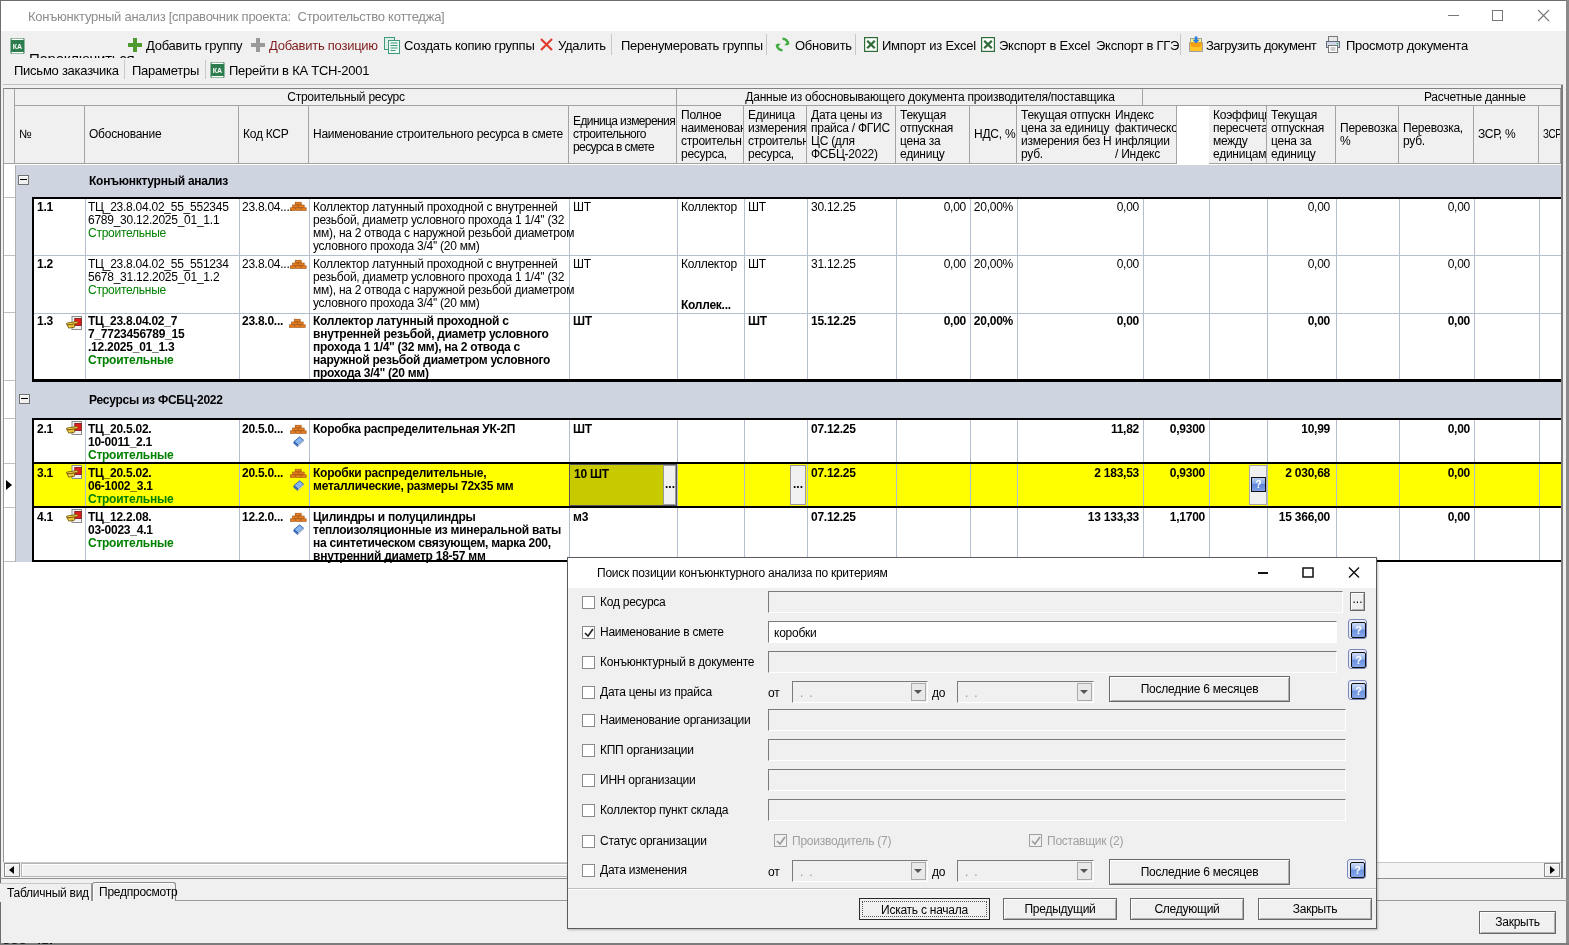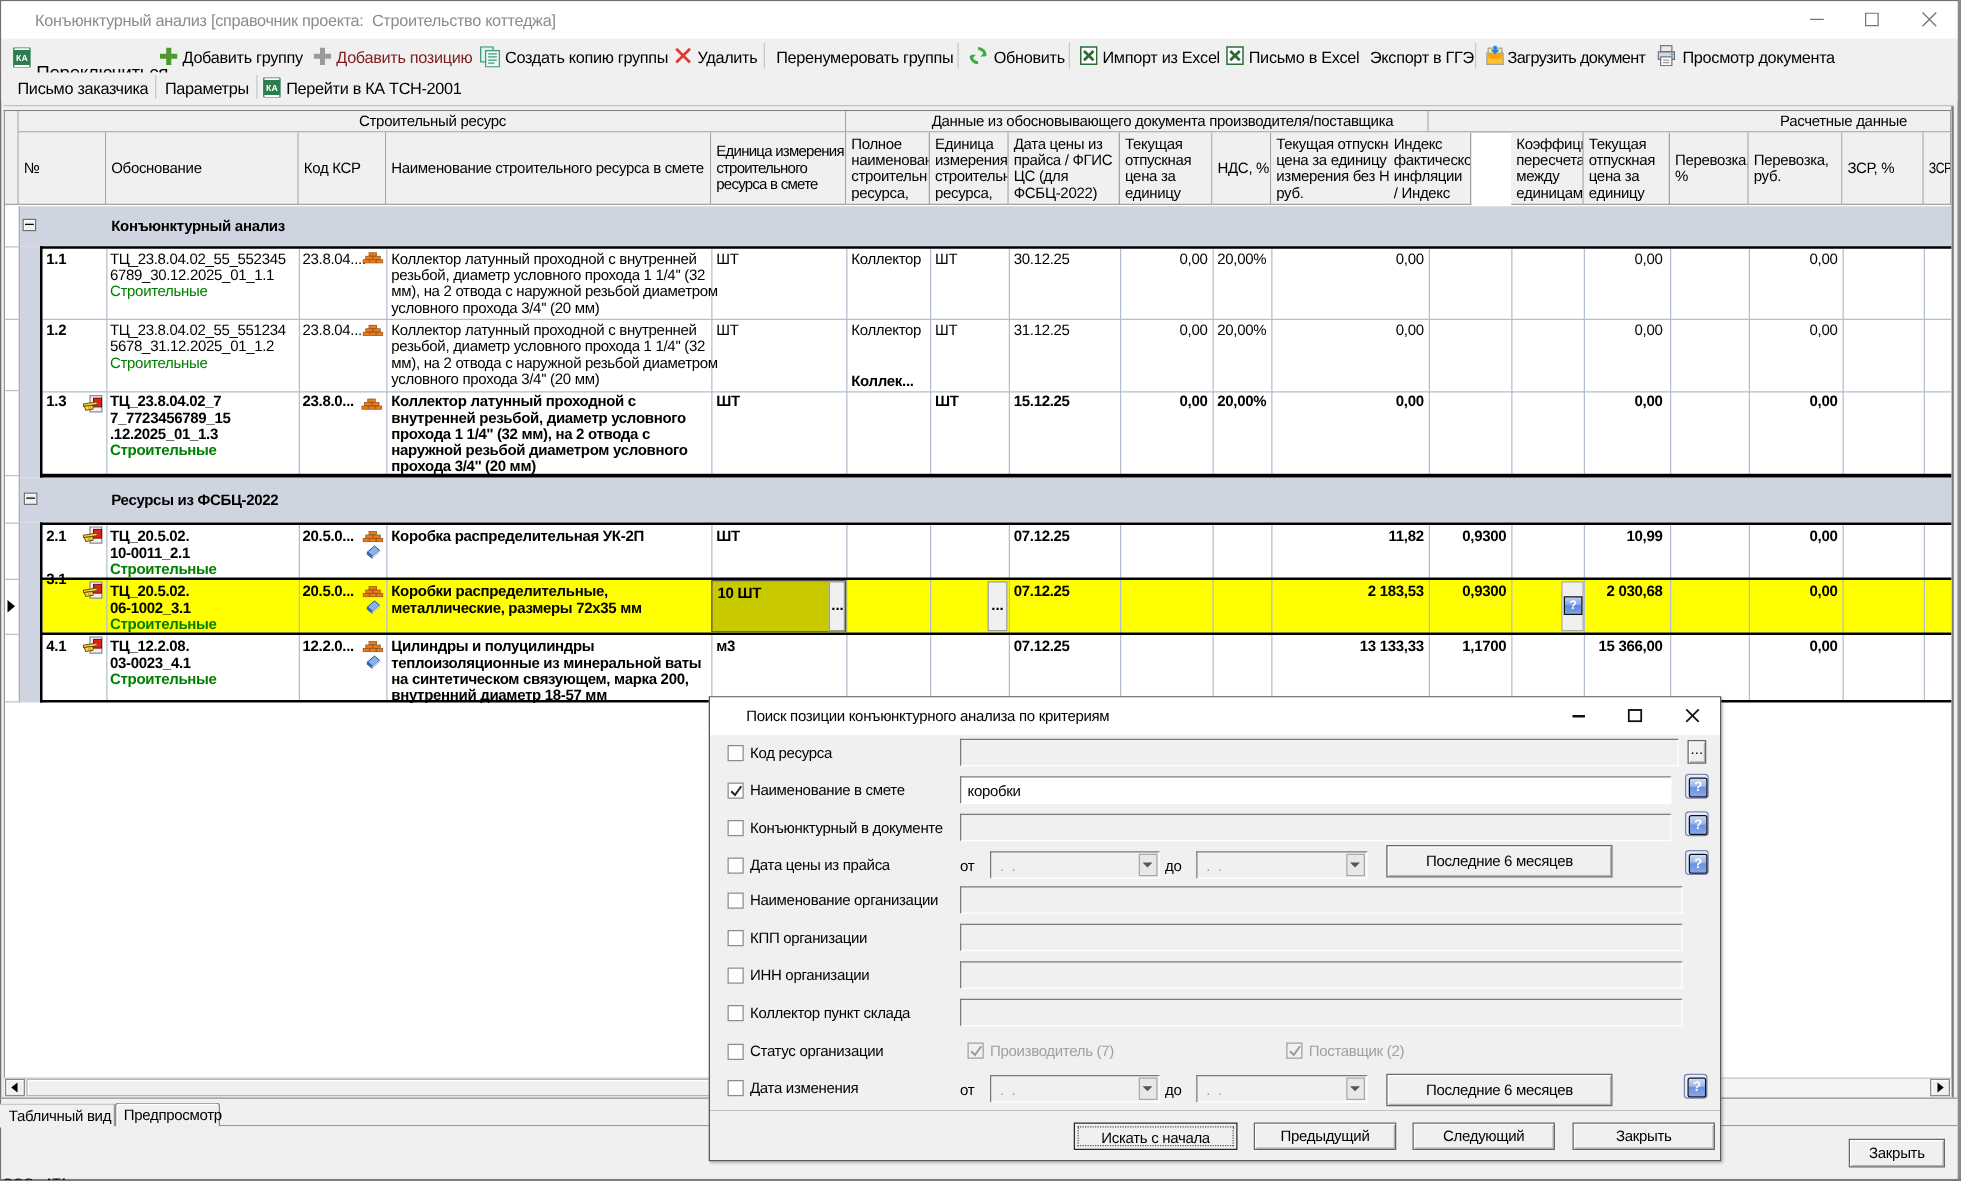--- a/index.html
+++ b/index.html
@@ -77,21 +77,21 @@
  <div class="sep1" style="left:855px;top:34px;height:21px"></div>
  <svg class="a" style="left:864px;top:37px" width="14" height="15">
    <rect x="0.5" y="0.5" width="13" height="14" fill="#fff" stroke="#2e6b36" stroke-width="1.4"></rect>
    <path d="M3.2 3.8 L10.8 11.2 M10.8 3.8 L3.2 11.2" stroke="#2e6b36" stroke-width="2.3"></path>
  </svg>
  <div class="tx" style="left:882px;top:38px;font-size:13px">Импорт из Excel</div>
  <svg class="a" style="left:981px;top:37px" width="14" height="15">
    <rect x="0.5" y="0.5" width="13" height="14" fill="#fff" stroke="#2e6b36" stroke-width="1.4"></rect>
    <path d="M3.2 3.8 L10.8 11.2 M10.8 3.8 L3.2 11.2" stroke="#2e6b36" stroke-width="2.3"></path>
  </svg>
- <div class="tx" style="left:999px;top:38px;font-size:13px">Письмо в Excel</div>
+ <div class="tx" style="left:999px;top:38px;font-size:13px">Экспорт в Excel</div>
  <div class="tx" style="left:1096px;top:38px;font-size:13px">Экспорт в ГГЭ</div>
  <div class="sep1" style="left:1180px;top:34px;height:21px"></div>
  <svg class="a" style="left:1188px;top:36px" width="17" height="17">
    <rect x="2.5" y="2.5" width="11" height="6" fill="#fcf57c" stroke="#a0a0a0"></rect>
    <path d="M1.5 6.5 h13 v9 h-13 z" fill="#fdc32a" stroke="#a0a0a0"></path>
    <path d="M1.5 6.5 h13 l-2 4.5 h-9 z" fill="#f7a214"></path>
    <path d="M6.8 0.5 h2.6 v3.2 h2.3 L8.1 7.4 L4.5 3.7 h2.3 z" fill="#2a7de0"></path>
  </svg>
  <div class="tx" style="left:1206px;top:38px;font-size:13px;letter-spacing:-0.5px">Загрузить документ</div>
  <svg class="a" style="left:1326px;top:36px" width="16" height="17">
@@ -313,21 +313,21 @@
   <div class="tx b" style="left:88px;top:423px">ТЦ_20.5.02.<br>10-0011_2.1<br><span style="color:#008000">Строительные</span></div>
   <div class="tx b" style="left:242px;top:423px">20.5.0...</div>
   <div class="tx b" style="left:313px;top:423px">Коробка распределительная УК-2П</div>
   <div class="tx b" style="left:573px;top:423px">ШТ</div>
   <div class="tx b" style="left:811px;top:423px">07.12.25</div>
   <div class="num b" style="left:1020px;top:423px;width:119px">11,82</div>
   <div class="num b" style="left:1146px;top:423px;width:59px">0,9300</div>
   <div class="num b" style="left:1270px;top:423px;width:60px">10,99</div>
   <div class="num b" style="left:1402px;top:423px;width:68px">0,00</div>
 
-  <div class="tx b" style="left:37px;top:457px">3.1</div>
+  <div class="tx b" style="left:37px;top:467px">3.1</div>
   <div class="tx b" style="left:88px;top:467px">ТЦ_20.5.02.<br>06-1002_3.1<br><span style="color:#008000">Строительные</span></div>
   <div class="tx b" style="left:242px;top:467px">20.5.0...</div>
   <div class="tx b" style="left:313px;top:467px">Коробки распределительные,<br>металлические, размеры 72x35 мм</div>
   <div class="tx b" style="left:811px;top:467px">07.12.25</div>
   <div class="num b" style="left:1020px;top:467px;width:119px">2 183,53</div>
   <div class="num b" style="left:1146px;top:467px;width:59px">0,9300</div>
   <div class="num b" style="left:1270px;top:467px;width:60px">2 030,68</div>
   <div class="num b" style="left:1402px;top:467px;width:68px">0,00</div>
 
   <div class="tx b" style="left:37px;top:511px">4.1</div>

